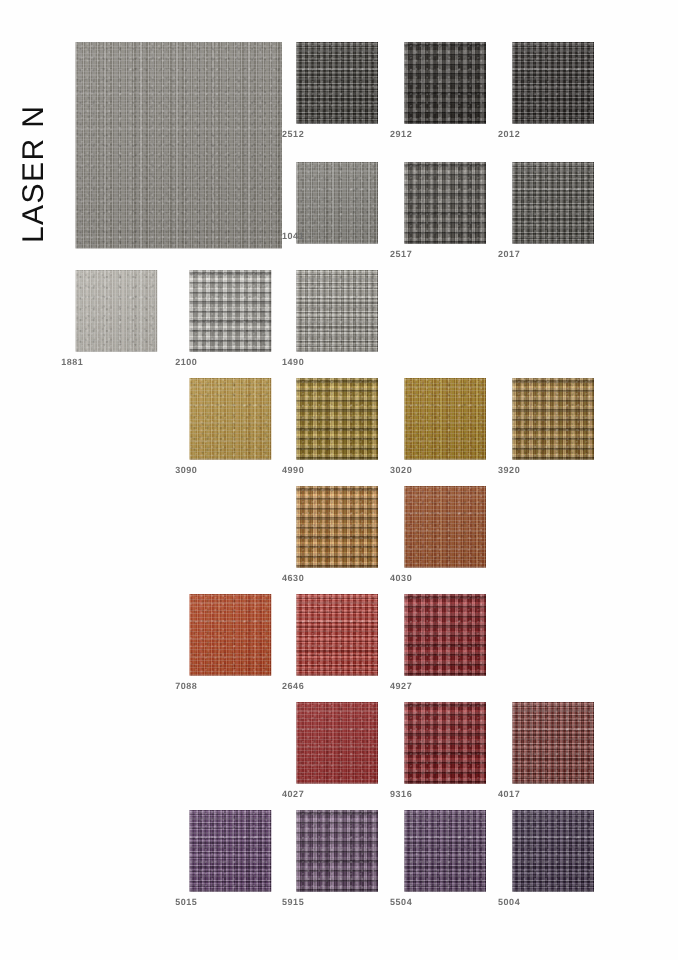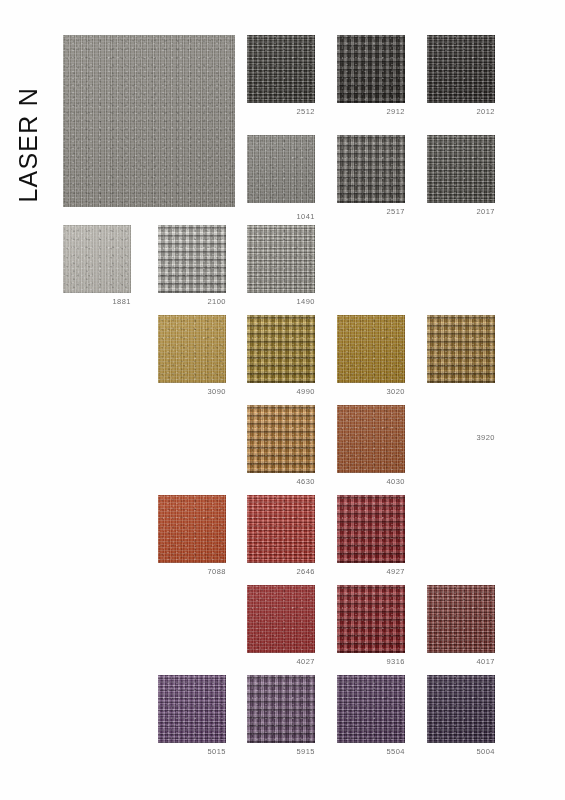--- a/index.html
+++ b/index.html
@@ -129,22 +129,23 @@
     position:absolute;inset:0;
     background:linear-gradient(160deg, rgba(255,255,255,0.07), rgba(0,0,0,0.07));
   }
 
   .lbl{
     position:absolute;
     font-family:"Liberation Sans", sans-serif;
     font-size:7.5px;
     color:#6f6f6f;
     letter-spacing:0.45px;
-    text-align:right;
+    text-align:left;
     white-space:nowrap;
+    font-weight:bold;
   }
 </style>
 </head>
 <body style="background: rgb(254, 254, 254);">
 
 <div id="page">
 
   <div id="title-wrap">
     <div id="title">LASER N</div>
   </div>
@@ -193,21 +194,21 @@
       <div class="lbl" style="left: 415px; top: 107px; width: 80px; color: rgb(111, 111, 111);">2012</div>
       <div class="cell" style="left: 247px; top: 135px; width: 68px; height: 68px;">
         <div class="sw tex-fine" style="background-color: rgb(158, 155, 148);">
           <div class="warp"></div>
           <div class="weft"></div>
           <div class="knot"></div>
           <div class="grain"></div>
           <div class="vig"></div>
         </div>
       </div>
-      <div class="lbl" style="left: 235px; top: 212px; width: 80px; color: rgb(111, 111, 111);">1041</div>
+      <div class="lbl" style="left: 235px; top: 192px; width: 80px; color: rgb(111, 111, 111);">1041</div>
       <div class="cell" style="left: 337px; top: 135px; width: 68px; height: 68px;">
         <div class="sw tex-basket" style="background-color: rgb(110, 106, 99);">
           <div class="warp"></div>
           <div class="weft"></div>
           <div class="knot"></div>
           <div class="grain"></div>
           <div class="vig"></div>
         </div>
       </div>
       <div class="lbl" style="left: 325px; top: 207px; width: 80px; color: rgb(111, 111, 111);">2517</div>
@@ -283,21 +284,21 @@
       <div class="lbl" style="left: 325px; top: 387px; width: 80px; color: rgb(111, 111, 111);">3020</div>
       <div class="cell" style="left: 427px; top: 315px; width: 68px; height: 68px;">
         <div class="sw tex-basket" style="background-color: rgb(189, 141, 60);">
           <div class="warp"></div>
           <div class="weft"></div>
           <div class="knot"></div>
           <div class="grain"></div>
           <div class="vig"></div>
         </div>
       </div>
-      <div class="lbl" style="left: 415px; top: 387px; width: 80px; color: rgb(111, 111, 111); margin-top: 46px;">3920</div>
+      <div class="lbl" style="left: 415px; top: 387px; width: 80px; color: rgb(111, 111, 111);">3920</div>
       <div class="cell" style="left: 247px; top: 405px; width: 68px; height: 68px;">
         <div class="sw tex-basket" style="background-color: rgb(217, 147, 64);">
           <div class="warp"></div>
           <div class="weft"></div>
           <div class="knot"></div>
           <div class="grain"></div>
           <div class="vig"></div>
         </div>
       </div>
       <div class="lbl" style="left: 235px; top: 477px; width: 80px; color: rgb(111, 111, 111);">4630</div>

